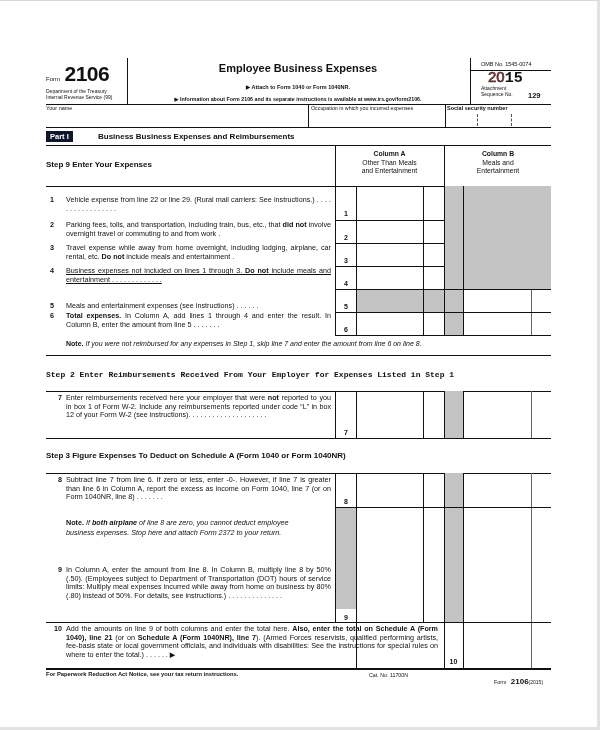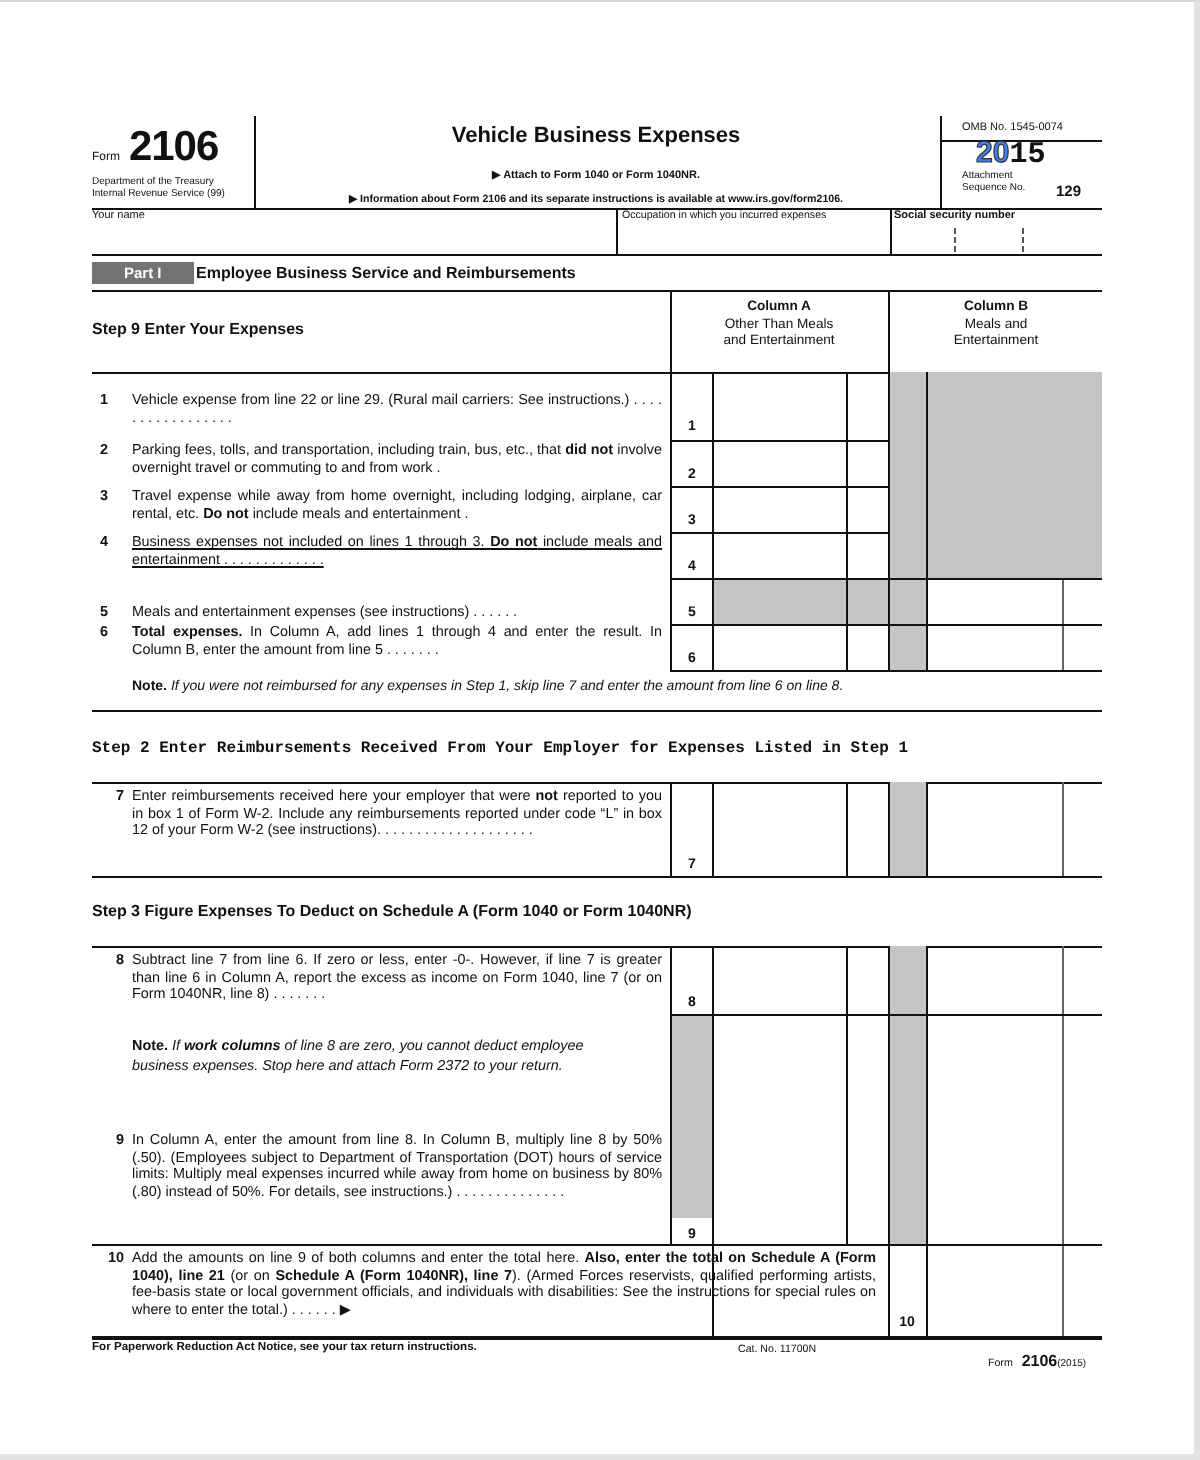--- a/index.html
+++ b/index.html
@@ -30,29 +30,29 @@
   <div class="abs" style="left:46px; top:62px;">
     <span style="font-size:6px;">Form</span>
     <span style="font-size:21px; font-weight:bold; letter-spacing:-0.5px;">2106</span>
   </div>
   <div class="abs tiny" style="left:46px; top:88px; width:85px; font-size:5px; line-height:6px;">
     <div>Department of the Treasury</div>
     <div>Internal Revenue Service  (99)</div>
   </div>
   <div class="vline" style="left:127px; top:58px; height:46px;"></div>
 
-  <div class="abs b" style="left:130px; top:62px; width:336px; text-align:center; font-size:11px;">Vehicle Business Expenses</div>
+  <div class="abs b" style="left:130px; top:62px; width:336px; text-align:center; font-size:11px;">Employee Business Expenses</div>
   <div class="abs b" style="left:130px; top:84px; width:336px; text-align:center; font-size:5.5px;">▶ Attach to Form 1040 or Form 1040NR.</div>
   <div class="abs b" style="left:130px; top:96px; width:336px; text-align:center; font-size:5.3px; white-space:nowrap;">▶ Information about Form 2106 and its separate instructions is available at www.irs.gov/form2106.</div>
 
   <div class="vline" style="left:470px; top:58px; height:46px;"></div>
   <div class="abs" style="left:481px; top:61px; font-size:5.5px;">OMB No. 1545-0074</div>
   <div class="hline" style="left:470px; top:70px; width:81px;"></div>
   <div class="abs" style="left:488px; top:69px; font-size:15px; line-height:16px;">
-    <span style="color:#3b82f6; -webkit-text-stroke:0.6px #333; font-weight:bold;">20</span><span style="font-weight:bold;font-family:Liberation Mono, monospace;">15</span>
+    <span style="color:#b91c1c; -webkit-text-stroke:0.6px #333; font-weight:normal;">20</span><span style="font-weight:bold;font-family:Liberation Mono, monospace;">15</span>
   </div>
   <div class="abs" style="left:481px; top:86px; font-size:5px; line-height:5.5px;">
     <div>Attachment</div>
     <div>Sequence No.</div>
   </div>
   <div class="abs b" style="left:528px; top:91px; font-size:7.5px;">129</div>
 </div>
 
 <div class="hline" style="left:46px; top:104px; width:505px;"></div>
 
@@ -63,22 +63,22 @@
   <div class="abs" style="left:311px; top:105px; font-size:5.3px; white-space:nowrap;">Occupation in which you incurred expenses</div>
   <input class="cell" style="left: 310px; top: 112px; width: 134px; height: 15px;" value="">
   <div class="vline" style="left:445px; top:104px; height:24px;"></div>
   <div class="abs b" style="left:447px; top:105px; font-size:5.5px; white-space:nowrap;">Social security number</div>
   <input class="cell" style="left: 447px; top: 112px; width: 103px; height: 15px;" value="">
   <div class="vline" style="left:477px; top:114px; height:12px; border-left-style:dashed; border-left-color:#555;"></div>
   <div class="vline" style="left:511px; top:114px; height:12px; border-left-style:dashed; border-left-color:#555;"></div>
 </div>
 <div class="hline" style="left:46px; top:127px; width:505px;"></div>
 
-<div class="abs b" style="left:46px; top:131px; background:#737373; color:#fff; font-size:7.5px; padding:1px 16px; line-height:9px;">Part I</div>
-<div class="abs b" style="left:98px; top:132px; font-size:8px;">Employee Business Service and Reimbursements</div>
+<div class="abs b" style="left:46px; top:131px; background:#0f172a; color:#fff; font-size:7.5px; padding:1px 4px; line-height:9px;">Part I</div>
+<div class="abs b" style="left:98px; top:132px; font-size:8px;">Business Business Expenses and Reimbursements</div>
 <div class="hline" style="left:46px; top:145px; width:505px;"></div>
 
 <div class="stephead" style="top:160px;">Step 9  Enter Your Expenses</div>
 <div class="vline" style="left:335px; top:145px; height:41px;"></div>
 <div class="abs" style="left:336px; top:150px; width:107px; text-align:center; font-size:6.8px; line-height:8.5px;">
   <div class="b">Column A</div>
   <div>Other Than Meals</div>
   <div>and Entertainment</div>
 </div>
 <div class="vline" style="left:444px; top:145px; height:41px;"></div>
@@ -206,21 +206,21 @@
   <div class="linenum" style="top:476px; text-align:right; width:12px;">8</div>
   <div class="linetext" style="top:476px;">Subtract line 7 from line 6. If zero or less, enter -0-. However, if line 7 is greater than line 6 in Column A, report the excess as income on Form 1040, line 7 (or on Form 1040NR, line 8)  .  .  .  .  .  .  .</div>
   <div class="boxnum" style="left:336px; top:498px;">8</div>
   <input class="cell" style="left: 357px; top: 475px; width: 65px; height: 31px;">
   <input class="cell" style="left: 424px; top: 475px; width: 19px; height: 31px;">
   <input class="cell" style="left: 464px; top: 475px; width: 66px; height: 31px;">
   <input class="cell" style="left: 532px; top: 475px; width: 19px; height: 31px;">
 </div>
 
 <div class="abs" style="left:66px; top:518px; width:240px; font-size:7.2px; line-height:9.5px;">
-  <b>Note.</b><i> If </i><b><i>work columns</i></b><i> of line 8 are zero, you cannot deduct employee business expenses. Stop here and attach Form 2372 to your return.</i>
+  <b>Note.</b><i> If </i><b><i>both airplane</i></b><i> of line 8 are zero, you cannot deduct employee business expenses. Stop here and attach Form 2372 to your return.</i>
 </div>
 
 <div>
   <div class="linenum" style="top:566px; text-align:right; width:12px;">9</div>
   <div class="linetext" style="top:566px;">In Column A, enter the amount from line 8. In Column B, multiply line 8 by 50% (.50). (Employees subject to Department of Transportation (DOT) hours of service limits: Multiply meal expenses incurred while away from home on business by 80% (.80) instead of 50%. For details, see instructions.)  .  .  .  .  .  .  .  .  .  .  .  .  .  .</div>
   <div class="boxnum" style="left:336px; top:613px; background:#fff; height:9px; line-height:9px;">9</div>
   <input class="cell" style="left: 357px; top: 590px; width: 65px; height: 31px;">
   <input class="cell" style="left: 424px; top: 590px; width: 19px; height: 31px;">
   <input class="cell" style="left: 464px; top: 590px; width: 66px; height: 31px;">
   <input class="cell" style="left: 532px; top: 590px; width: 19px; height: 31px;">

